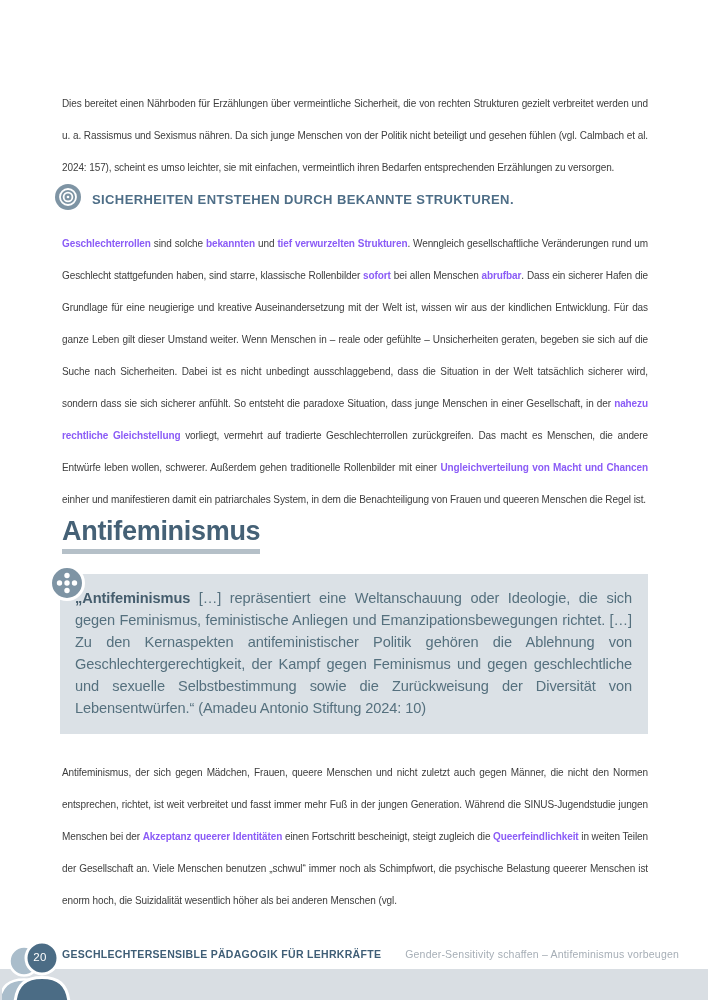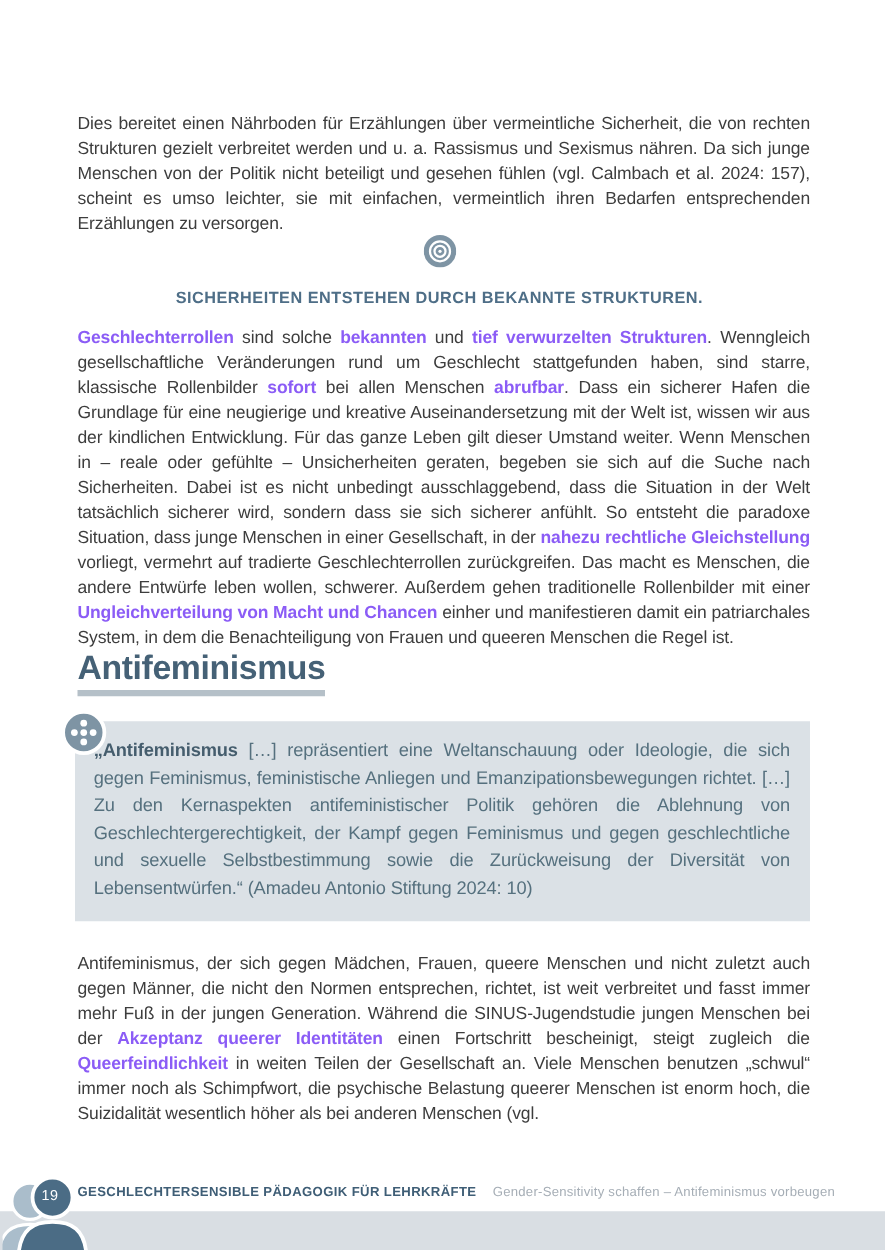--- a/index.html
+++ b/index.html
@@ -3,31 +3,30 @@
 <meta charset="utf-8">
 <style>
   html,body{margin:0;padding:0;}
   body{
     width:708px;height:1000px;position:relative;overflow:hidden;
     background:#ffffff;color:#3d3d3d;
     font-family:"Liberation Sans", sans-serif;
   }
   .content{position:absolute;left:62px;top:88px;width:586px;}
   p.body{
-    font-size:14px;line-height:20px;margin:0;text-align:justify;
+    font-size:10px;line-height:32px;margin:0;text-align:justify;
     letter-spacing:-0.1px;color:#3d3d3d;
   }
   .accent{color:#8b5cf6;font-weight:bold;}
   .para-1{margin-bottom:25px;}
   .para-2{margin-bottom:32px;}
   .para-3{margin-bottom:0;}
   .section-header{
     display:flex;align-items:center;gap:11px;
     margin:0 0 14px -7px;
-    flex-direction:column;
   }
   .section-header .label{
     font-size:13px;font-weight:bold;letter-spacing:0.4px;
     color:#4E6E87;
   }
   .target-icon{width:26px;height:26px;flex:0 0 auto;}
   .heading-wrap{margin:0 0 20px 0;}
   h1.heading{
     display:inline-block;margin:0;
     font-size:27px;font-weight:700;letter-spacing:-0.3px;
@@ -45,21 +44,21 @@
   
   .footer{position:absolute;left:0;top:940px;width:708px;height:60px;}
   .footer-bar{position:absolute;left:0;top:29px;width:708px;height:31px;background:#D9DEE3;}
   .silhouettes{position:absolute;left:2px;top:0;width:84px;height:60px;}
   .page-number{
     position:absolute;left:28px;top:11px;width:24px;text-align:center;
     color:#ffffff;font-size:11.5px;letter-spacing:0.3px;
   }
   .footer-text{
     position:absolute;left:62px;top:8px;width:640px;
-    display:flex;align-items:baseline;gap:13px;white-space:nowrap;
+    display:flex;align-items:baseline;gap:24px;white-space:nowrap;
   }
   .footer-title{font-size:10.5px;font-weight:bold;letter-spacing:0.3px;color:#3F5E76;}
   .footer-subtitle{font-size:10.5px;letter-spacing:0.2px;color:#A6AEB6;}
 </style>
 </head>
 <body>
 
 <div class="content">
 
   <p class="body para-1">Dies bereitet einen Nährboden für Erzählungen über vermeintliche Sicherheit, die von rechten Strukturen gezielt verbreitet werden und u. a. Rassismus und Sexismus nähren. Da sich junge Menschen von der Politik nicht beteiligt und gesehen fühlen (vgl. Calmbach et al. 2024: 157), scheint es umso leichter, sie mit einfachen, vermeintlich ihren Bedarfen entsprechenden Erzählungen zu versorgen.</p>
@@ -105,18 +104,18 @@
   <span class="silhouettes">
     <svg viewBox="0 0 84 60" width="84" height="60">
 
       <circle cx="22" cy="21" r="14.5" fill="#AABDCB" stroke="#ffffff" stroke-width="2.5"></circle>
       <path d="M -3 62 C -1 46 7 39.5 22 39.5 C 37 39.5 45 46 47 62 Z" fill="#AABDCB" stroke="#ffffff" stroke-width="2.5"></path>
 
       <circle cx="40" cy="18" r="16" fill="#4B6C85" stroke="#ffffff" stroke-width="3"></circle>
       <path d="M 13 62 C 15 44 24 37.5 40 37.5 C 56 37.5 65 44 67 62 Z" fill="#4B6C85" stroke="#ffffff" stroke-width="3"></path>
     </svg>
   </span>
-  <span class="page-number">19</span>
+  <span class="page-number">20</span>
   <div class="footer-text">
     <span class="footer-title">GESCHLECHTERSENSIBLE PÄDAGOGIK FÜR LEHRKRÄFTE</span>
     <span class="footer-subtitle">Gender-Sensitivity schaffen – Antifeminismus vorbeugen</span>
   </div>
 </div>
 
 </body></html>

